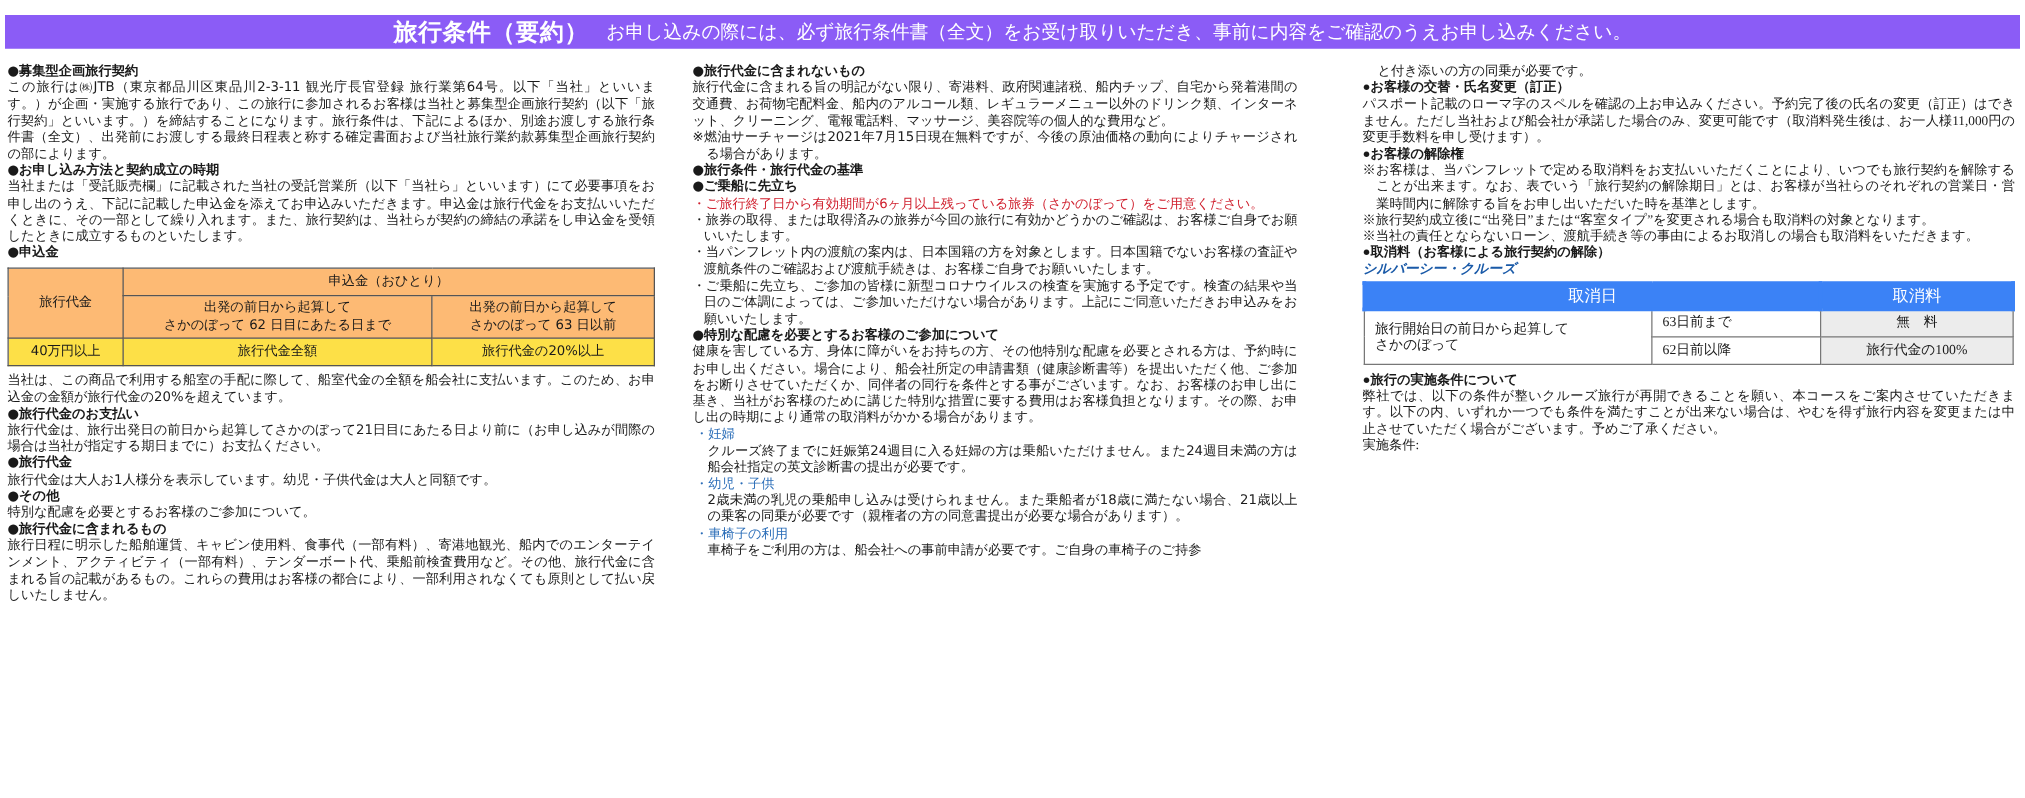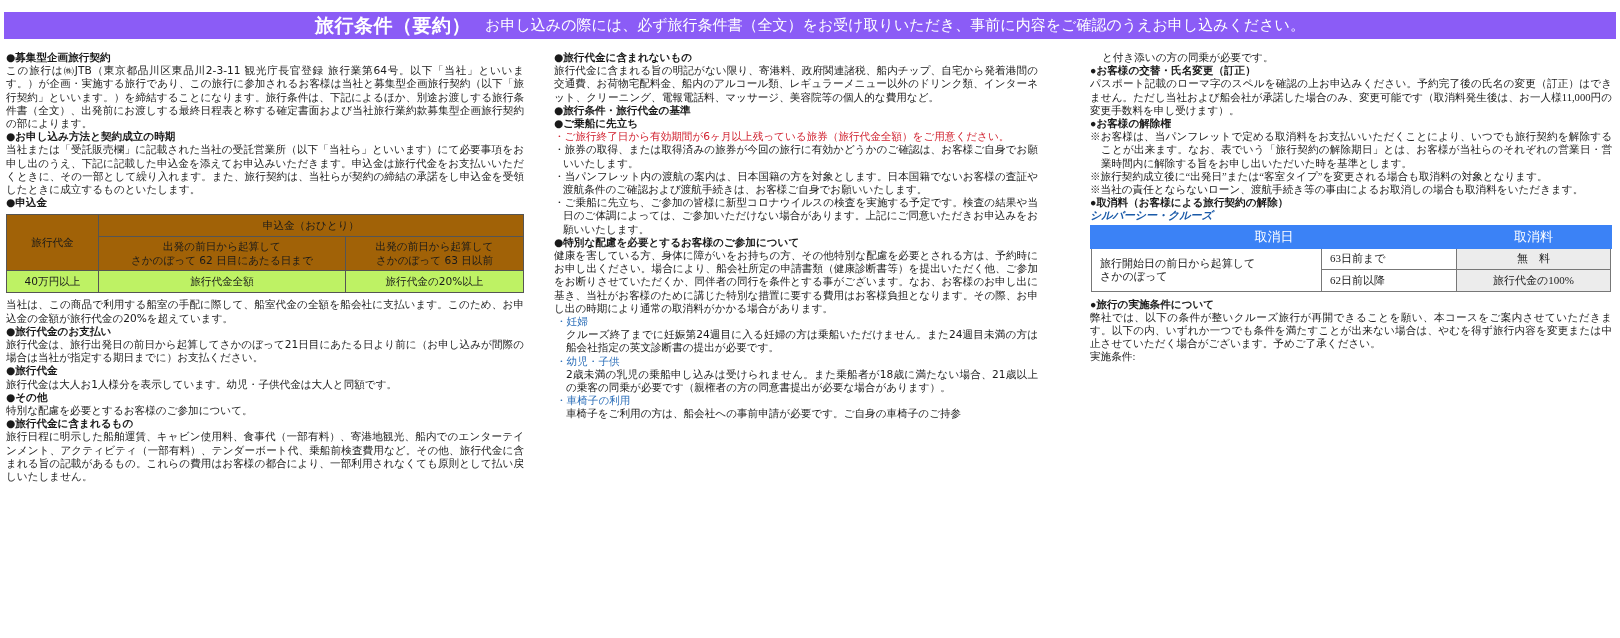--- a/index.html
+++ b/index.html
@@ -29,22 +29,22 @@
   .sub-body { padding-left: 12px; text-align: justify; }
   .brand { color: #1a5aa8; font-weight: bold; font-style: italic; font-size: 11px; }
   .indent-cont { padding-left: 12px; }
 
   table { border-collapse: collapse; width: 100%; }
   .deposit-table { margin: 5px 0 5px 0; width: 518px; }
   .deposit-table td, .deposit-table th {
     border: 1px solid #555; text-align: center; font-weight: normal;
     font-size: 10.6px; line-height: 13.5px; padding: 2px 3px;
   }
-  .deposit-table th { background: #a16207; margin-top: 44px; }
-  .deposit-table td { background: #bef264; height: 22px; }
+  .deposit-table th { background: #fdba74; margin-top: 44px; }
+  .deposit-table td { background: #fde047; height: 22px; }
 
   .cancel-table { margin: 2px 0 6px 0; width: 522px; }
   .cancel-table th {
     background: #3b82f6; color: #ffffff; font-weight: normal;
     font-size: 13px; height: 21px; border: 3px solid #3b82f6;
   }
   .cancel-table td {
     border: 1px solid #777; font-size: 11px; height: 22px; padding: 0 8px;
   }
   .cancel-table td.fee { background: #ececec; text-align: center; }
@@ -107,27 +107,28 @@
   <section>
     <div class="heading">●旅行代金に含まれるもの</div>
     <div class="para">旅行日程に明示した船舶運賃、キャビン使用料、食事代（一部有料）、寄港地観光、船内でのエンターテインメント、アクティビティ（一部有料）、テンダーボート代、乗船前検査費用など。その他、旅行代金に含まれる旨の記載があるもの。これらの費用はお客様の都合により、一部利用されなくても原則として払い戻しいたしません。</div>
   </section>
 </div>
 
 <div class="col col-2">
   <section>
     <div class="heading">●旅行代金に含まれないもの</div>
     <div class="para">旅行代金に含まれる旨の明記がない限り、寄港料、政府関連諸税、船内チップ、自宅から発着港間の交通費、お荷物宅配料金、船内のアルコール類、レギュラーメニュー以外のドリンク類、インターネット、クリーニング、電報電話料、マッサージ、美容院等の個人的な費用など。</div>
+    <div class="note">※燃油サーチャージは2021年7月15日現在無料ですが、今後の原油価格の動向によりチャージされる場合があります。</div>
   </section>
   <section>
     <div class="heading">●旅行条件・旅行代金の基準</div>
   </section>
   <section>
     <div class="heading">●ご乗船に先立ち</div>
-    <div class="bullet red">・ご旅行終了日から有効期間が6ヶ月以上残っている旅券（旅行代金全額）をご用意ください。</div>
+    <div class="bullet red">・ご旅行終了日から有効期間が6ヶ月以上残っている旅券（さかのぼって）をご用意ください。</div>
     <div class="bullet">・旅券の取得、または取得済みの旅券が今回の旅行に有効かどうかのご確認は、お客様ご自身でお願いいたします。</div>
     <div class="bullet">・当パンフレット内の渡航の案内は、日本国籍の方を対象とします。日本国籍でないお客様の査証や渡航条件のご確認および渡航手続きは、お客様ご自身でお願いいたします。</div>
     <div class="bullet">・ご乗船に先立ち、ご参加の皆様に新型コロナウイルスの検査を実施する予定です。検査の結果や当日のご体調によっては、ご参加いただけない場合があります。上記にご同意いただきお申込みをお願いいたします。</div>
   </section>
   <section>
     <div class="heading">●特別な配慮を必要とするお客様のご参加について</div>
     <div class="para">健康を害している方、身体に障がいをお持ちの方、その他特別な配慮を必要とされる方は、予約時にお申し出ください。場合により、船会社所定の申請書類（健康診断書等）を提出いただく他、ご参加をお断りさせていただくか、同伴者の同行を条件とする事がございます。なお、お客様のお申し出に基き、当社がお客様のために講じた特別な措置に要する費用はお客様負担となります。その際、お申し出の時期により通常の取消料がかかる場合があります。</div>
     <div class="blue-sub">・妊婦</div>
     <div class="sub-body">クルーズ終了までに妊娠第24週目に入る妊婦の方は乗船いただけません。また24週目未満の方は船会社指定の英文診断書の提出が必要です。</div>
     <div class="blue-sub">・幼児・子供</div>

